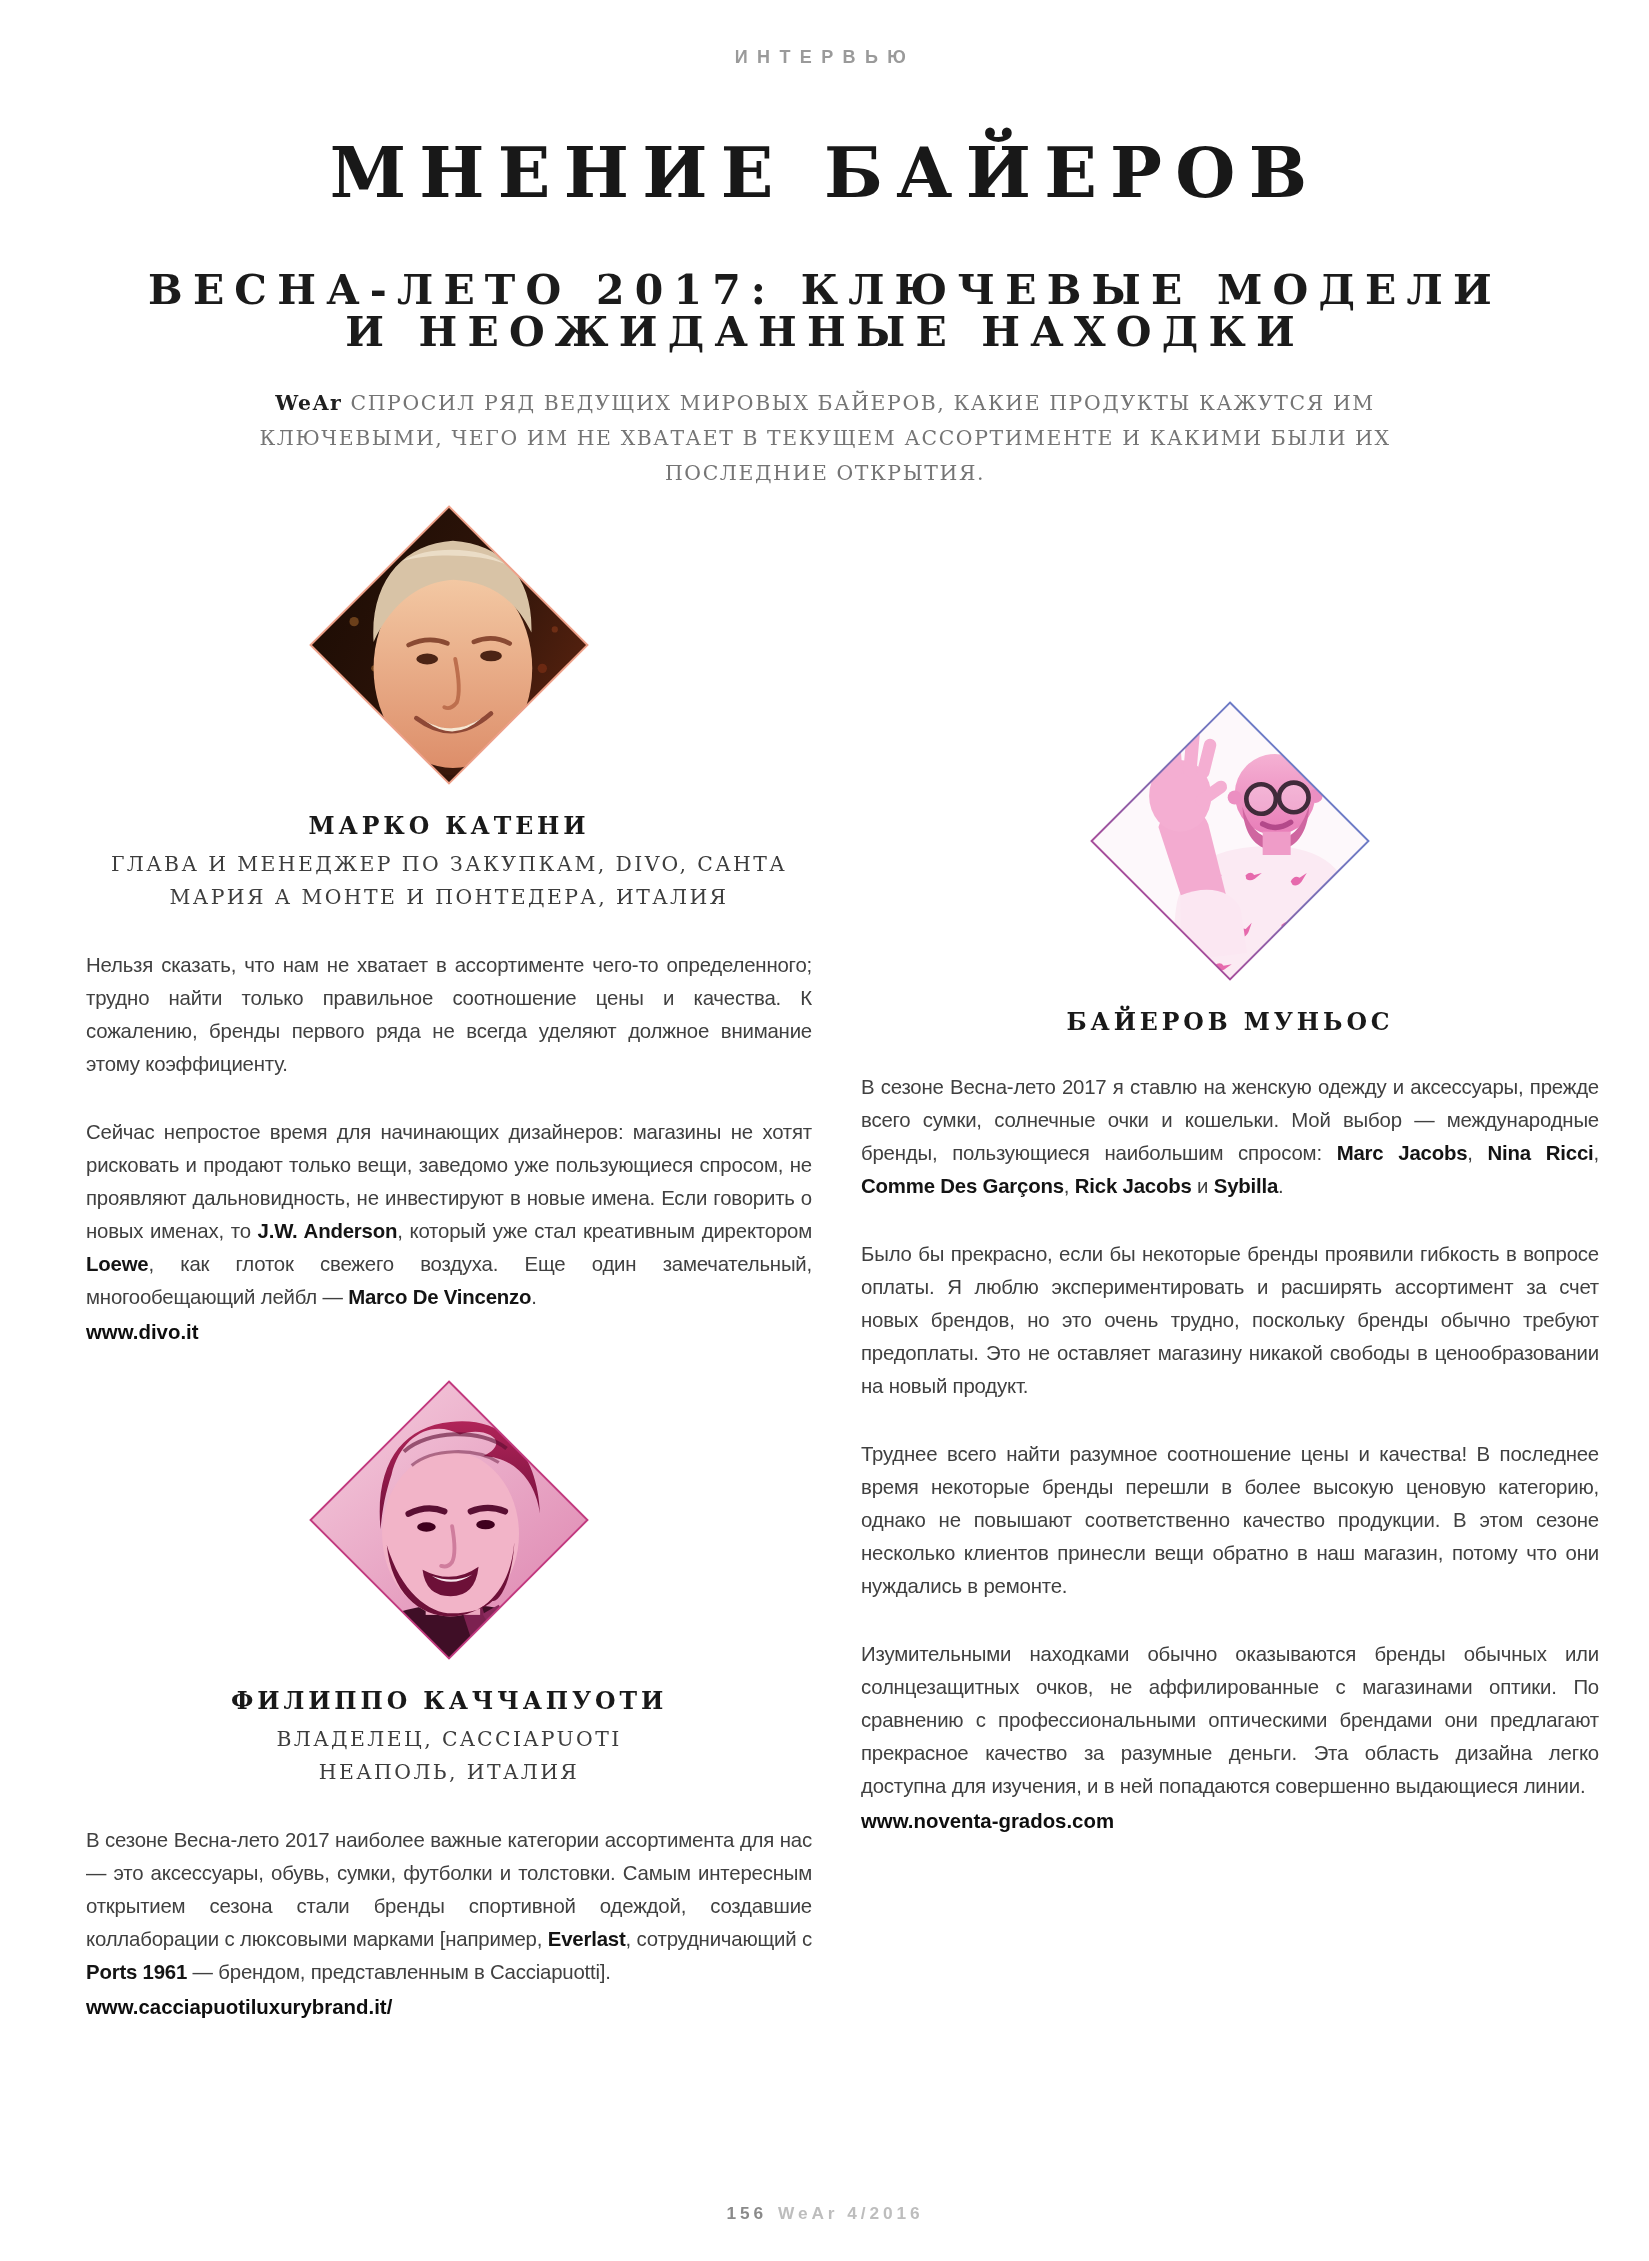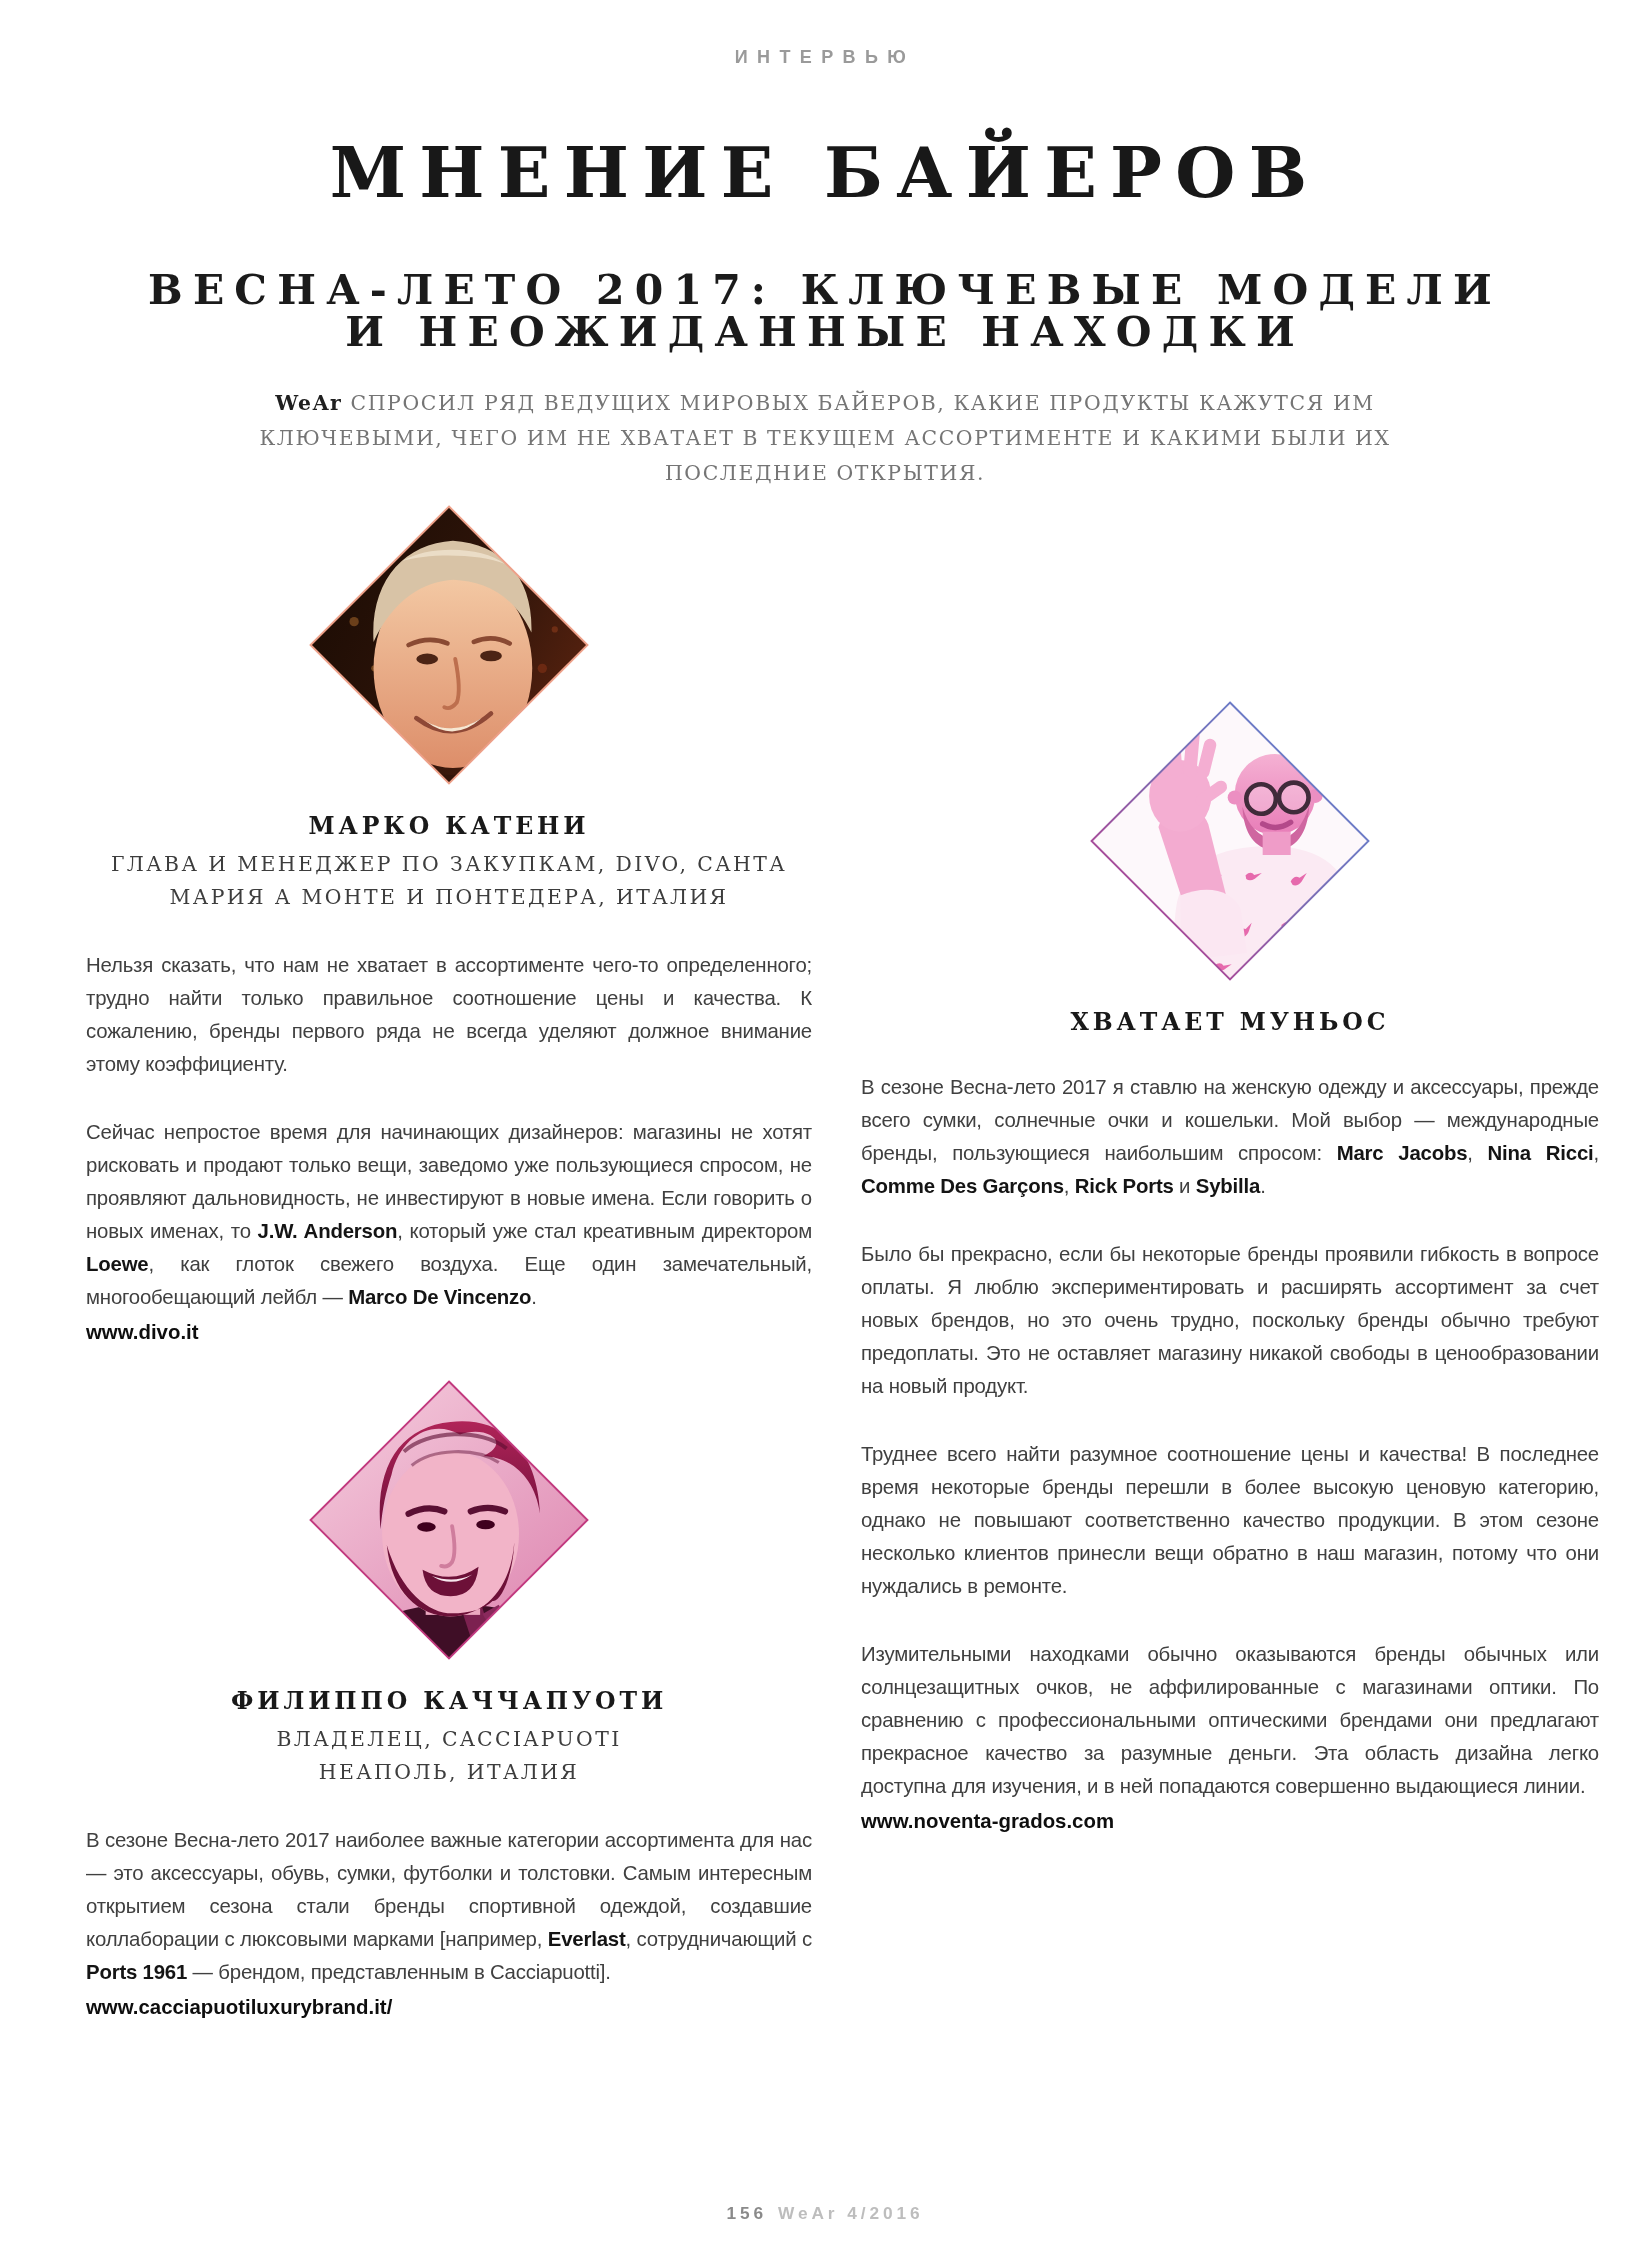--- a/index.html
+++ b/index.html
@@ -213,23 +213,23 @@
           <circle cx="262" cy="124" r="19" fill="#ffffff" fill-opacity="0.25" stroke="#402b3a" stroke-width="6"></circle>
           <path d="M238,124 h6" stroke="#402b3a" stroke-width="5"></path>
           <path d="M196,136 C198,176 216,192 240,192 C264,190 280,172 282,134 C272,166 256,178 240,178 C222,178 204,164 196,136 Z" fill="#cf66a0"></path>
           <path d="M222,158 q18,10 36,-2" stroke="#b3498a" stroke-width="7" fill="none" stroke-linecap="round"></path>
           <rect x="222" y="168" width="36" height="30" fill="#ef9cc8"></rect>
         </g>
         <polygon points="180,2 358,180 180,358 2,180" fill="none" stroke="url(#nBorder)" stroke-width="2.5"></polygon>
       </svg>
     </figure>
 
-    <h3 class="buyer-name">ХВАТАЕТ МУНЬОС</h3>
-
-    <p class="body"><span>В сезоне Весна-лето 2017 я ставлю на женскую одежду и аксессуары, прежде всего сумки, солнечные очки и кошельки. Мой выбор — международные бренды, пользующиеся наибольшим спросом: </span><b>Marc Jacobs</b><span>, </span><b>Nina Ricci</b><span>, </span><b>Comme Des Garçons</b><span>, </span><b>Rick Ports</b><span> и </span><b>Sybilla</b><span>.</span></p>
+    <h3 class="buyer-name">БАЙЕРОВ МУНЬОС</h3>
+
+    <p class="body"><span>В сезоне Весна-лето 2017 я ставлю на женскую одежду и аксессуары, прежде всего сумки, солнечные очки и кошельки. Мой выбор — международные бренды, пользующиеся наибольшим спросом: </span><b>Marc Jacobs</b><span>, </span><b>Nina Ricci</b><span>, </span><b>Comme Des Garçons</b><span>, </span><b>Rick Jacobs</b><span> и </span><b>Sybilla</b><span>.</span></p>
     <p class="body"><span>Было бы прекрасно, если бы некоторые бренды проявили гибкость в вопросе оплаты. Я люблю экспериментировать и расширять ассортимент за счет новых брендов, но это очень трудно, поскольку бренды обычно требуют предоплаты. Это не оставляет магазину никакой свободы в ценообразовании на новый продукт.</span></p>
     <p class="body"><span>Труднее всего найти разумное соотношение цены и качества! В последнее время некоторые бренды перешли в более высокую ценовую категорию, однако не повышают соответственно качество продукции. В этом сезоне несколько клиентов принесли вещи обратно в наш магазин, потому что они нуждались в ремонте.</span></p>
     <p class="body"><span>Изумительными находками обычно оказываются бренды обычных или солнцезащитных очков, не аффилированные с магазинами оптики. По сравнению с профессиональными оптическими брендами они предлагают прекрасное качество за разумные деньги. Эта область дизайна легко доступна для изучения, и в ней попадаются совершенно выдающиеся линии.</span></p>
     <a class="site">www.noventa-grados.com</a>
 
   </section>
 
   <footer class="footer">
     <span class="pg">156</span><span class="iss">WeAr 4/2016</span>
   </footer>

